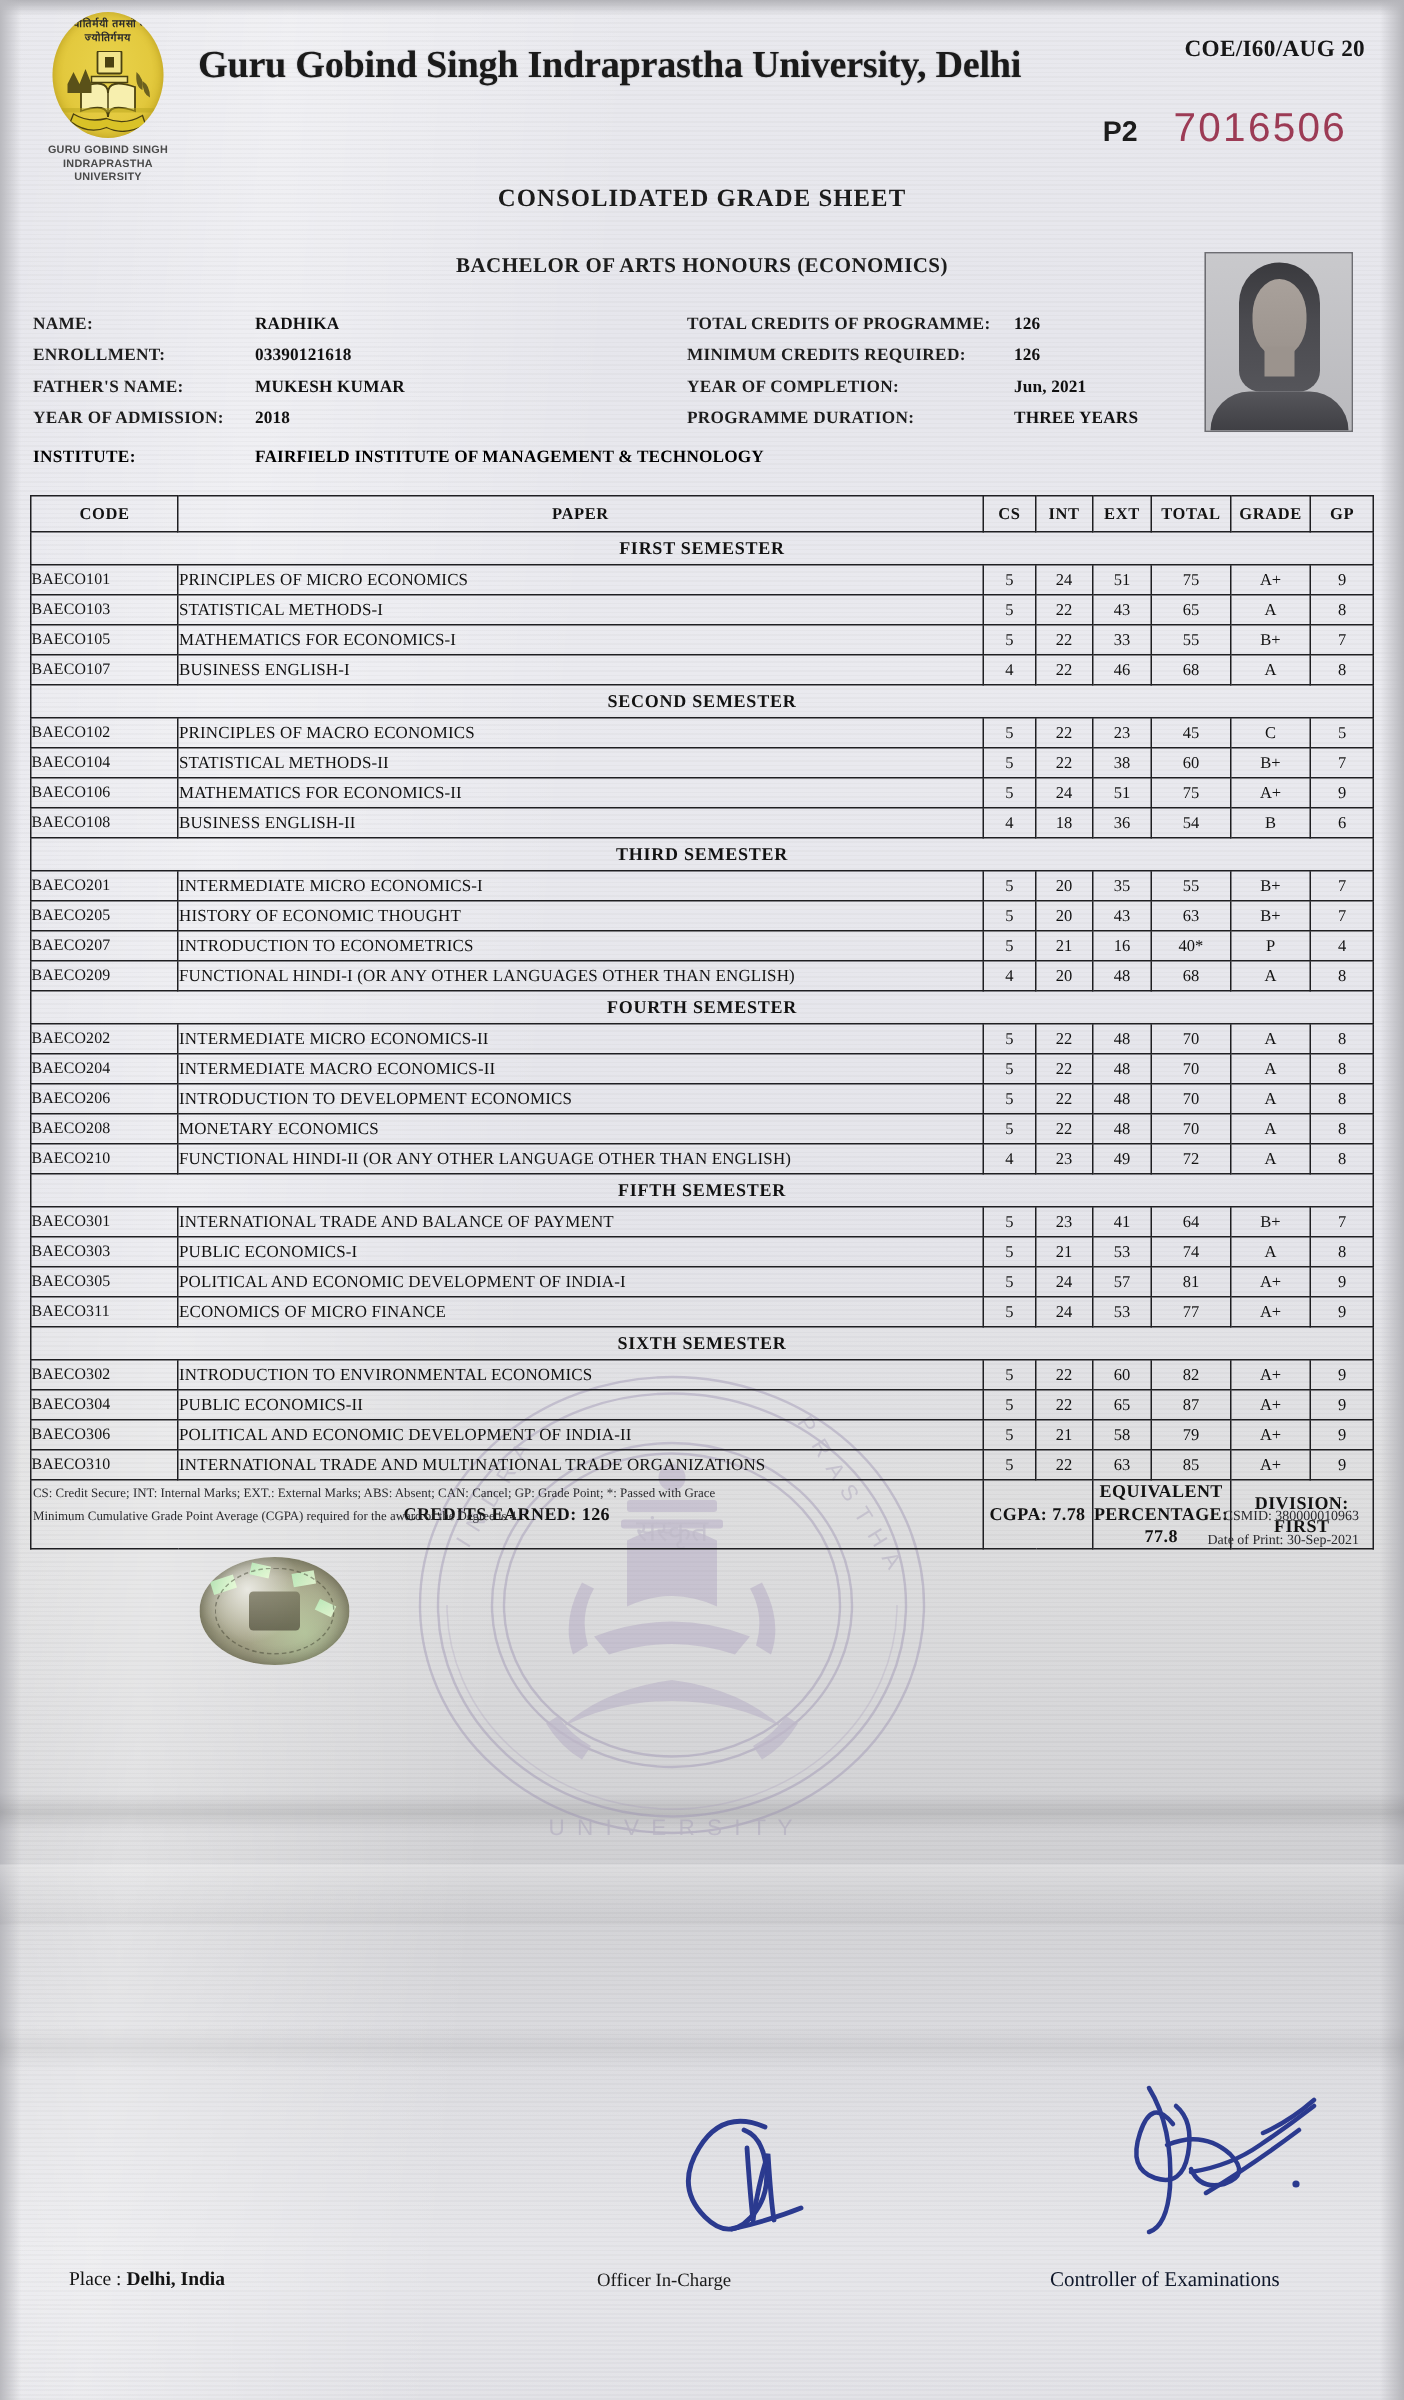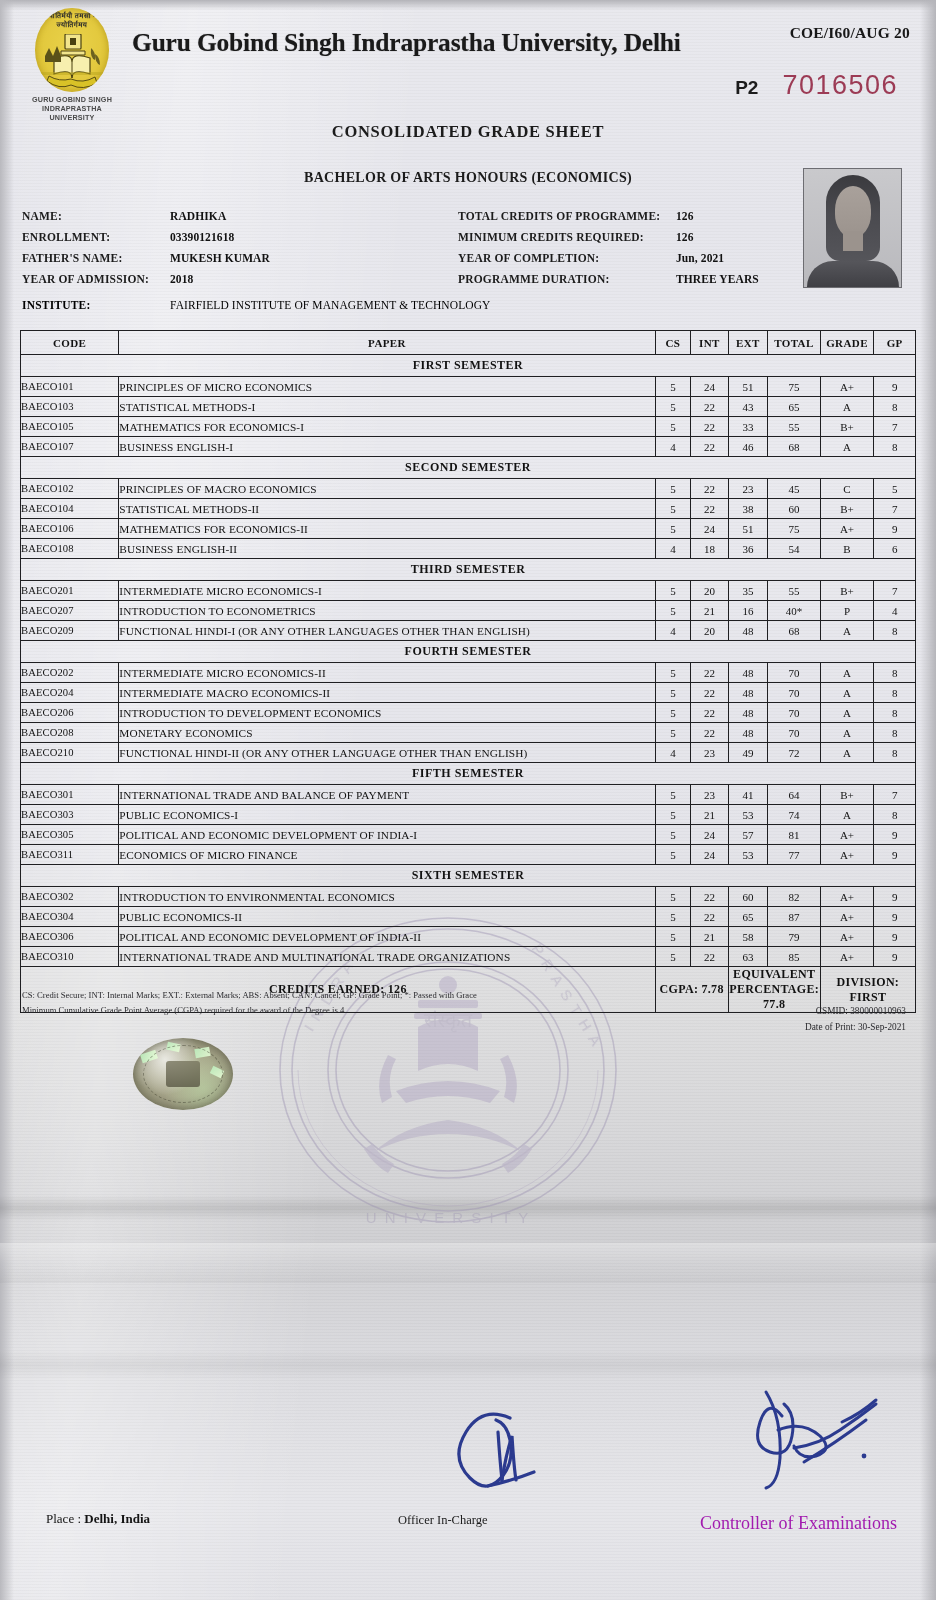--- a/index.html
+++ b/index.html
@@ -111,21 +111,21 @@
   .val{font-weight:bold;letter-spacing:.1px;}
 
   #info-left{position:absolute;left:22px;top:210px;width:430px;}
   #info-right{position:absolute;left:458px;top:210px;width:340px;}
   .inforow{display:flex;margin-bottom:9px;font-size:11.5px;}
   .inforow .lbl{width:148px;flex:0 0 148px;font-weight:bold;color:#1c1c1c;}
   #info-right .inforow .lbl{width:218px;flex:0 0 218px;}
   .inforow .val{font-weight:bold;color:#111;}
   #institute-row{position:absolute;left:22px;top:299px;display:flex;font-size:11.5px;}
   #institute-row .lbl{width:148px;flex:0 0 148px;font-weight:bold;}
-  #institute-row .val{font-weight:normal;}
+  #institute-row .val{font-weight:bold;}
 
   
   #marks{
     position:absolute;left:20px;top:330px;width:896px;
     border-collapse:collapse;font-family:"Liberation Serif",serif;
     color:#121212;background:transparent;
   }
   #marks th,#marks td{border:1px solid #1f1f22;padding:0;}
   #marks thead th{
     font-size:11px;font-weight:bold;height:23px;letter-spacing:.4px;
@@ -188,21 +188,21 @@
     background:linear-gradient(180deg,rgba(120,118,95,.8),rgba(95,93,74,.85));
   }
 
   
   #place{
     position:absolute;left:46px;top:1511px;font-size:13px;color:#141414;
   }
   #place .p-lbl{font-weight:normal;}
   #place .p-val{font-weight:bold;}
   #sig1-cap{position:absolute;left:398px;top:1513px;font-size:12.5px;color:#1a1a1a;text-align:right;}
-  #sig2-cap{position:absolute;left:700px;top:1513px;font-size:18px;color:#a21caf;}
+  #sig2-cap{position:absolute;left:700px;top:1513px;font-size:14px;color:#0f172a;}
   .sig-ink{position:absolute;pointer-events:none;}
 </style>
 </head>
 <body>
 
 <div id="sheet"></div>
 <div class="edge-t"></div>
 <div class="edge-l"></div>
 <div class="edge-r"></div>
 <div class="fold f1"></div>
@@ -431,20 +431,30 @@
           <td class="code">BAECO201</td>
           <td class="paper">INTERMEDIATE MICRO ECONOMICS-I</td>
           <td class="num">5</td>
           <td class="num">20</td>
           <td class="num">35</td>
           <td class="num">55</td>
           <td class="grade">B+</td>
           <td class="num">7</td>
         </tr>
         <tr class="subj">
+          <td class="code">BAECO205</td>
+          <td class="paper">HISTORY OF ECONOMIC THOUGHT</td>
+          <td class="num">5</td>
+          <td class="num">20</td>
+          <td class="num">43</td>
+          <td class="num">63</td>
+          <td class="grade">B+</td>
+          <td class="num">7</td>
+        </tr>
+        <tr class="subj">
           <td class="code">BAECO207</td>
           <td class="paper">INTRODUCTION TO ECONOMETRICS</td>
           <td class="num">5</td>
           <td class="num">21</td>
           <td class="num">16</td>
           <td class="num">40*</td>
           <td class="grade">P</td>
           <td class="num">4</td>
         </tr>
         <tr class="subj">

